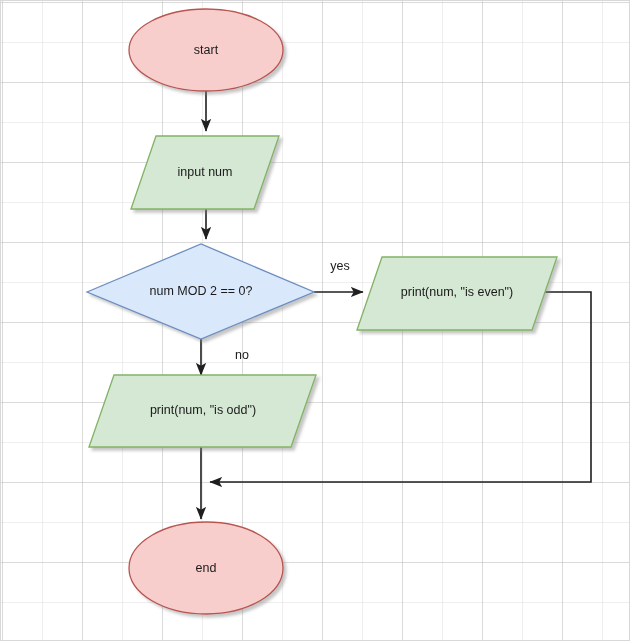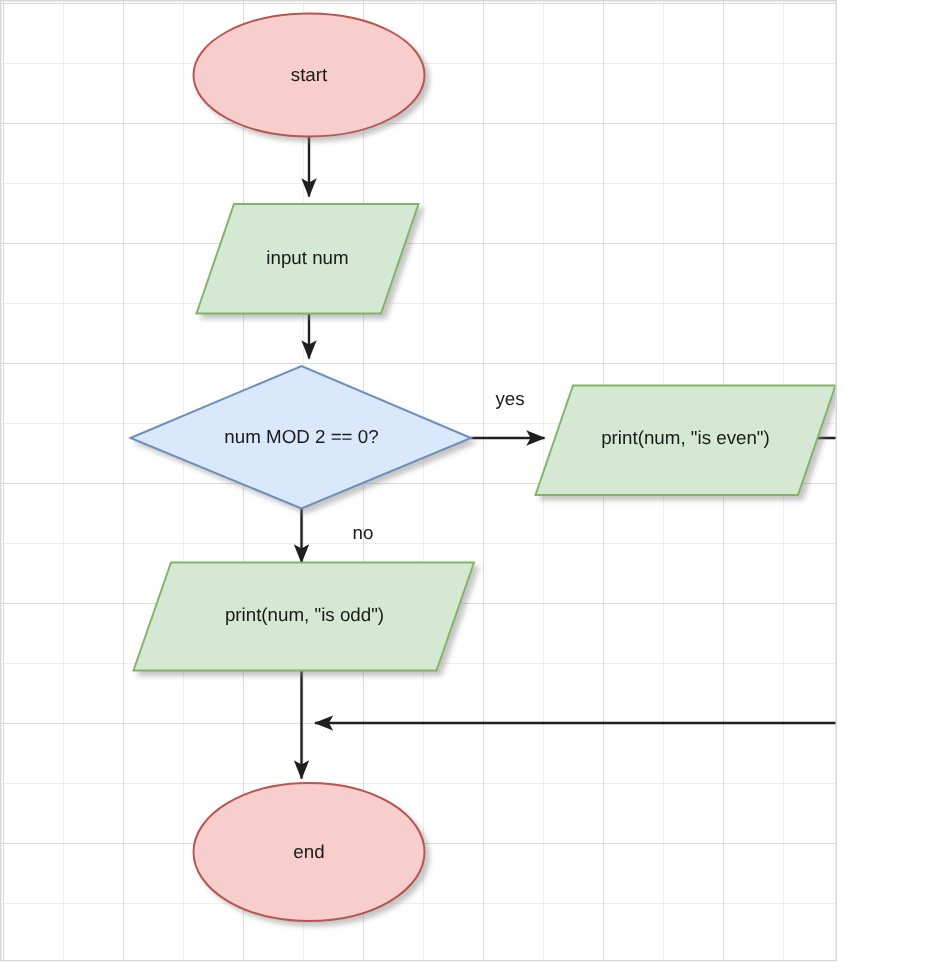--- a/index.html
+++ b/index.html
@@ -5,21 +5,21 @@
   html, body {
     margin: 0;
     padding: 0;
     background: #ffffff;
   }
   body {
     font-family: "Liberation Sans", sans-serif;
   }
   #canvas {
     position: relative;
-    width: 558px;
+    width: 630px;
     height: 641px;
     overflow: hidden;
     background-color: #ffffff;
     background-image:
       linear-gradient(to right, rgba(180,180,180,0.35) 1px, transparent 1px),
       linear-gradient(to bottom, rgba(180,180,180,0.35) 1px, transparent 1px),
       linear-gradient(to right, rgba(200,200,200,0.30) 1px, transparent 1px),
       linear-gradient(to bottom, rgba(200,200,200,0.30) 1px, transparent 1px);
     background-size: 80px 80px, 80px 80px, 40px 40px, 40px 40px;
     background-position: 1px 1px, 1px 1px, 1px 1px, 1px 1px;

